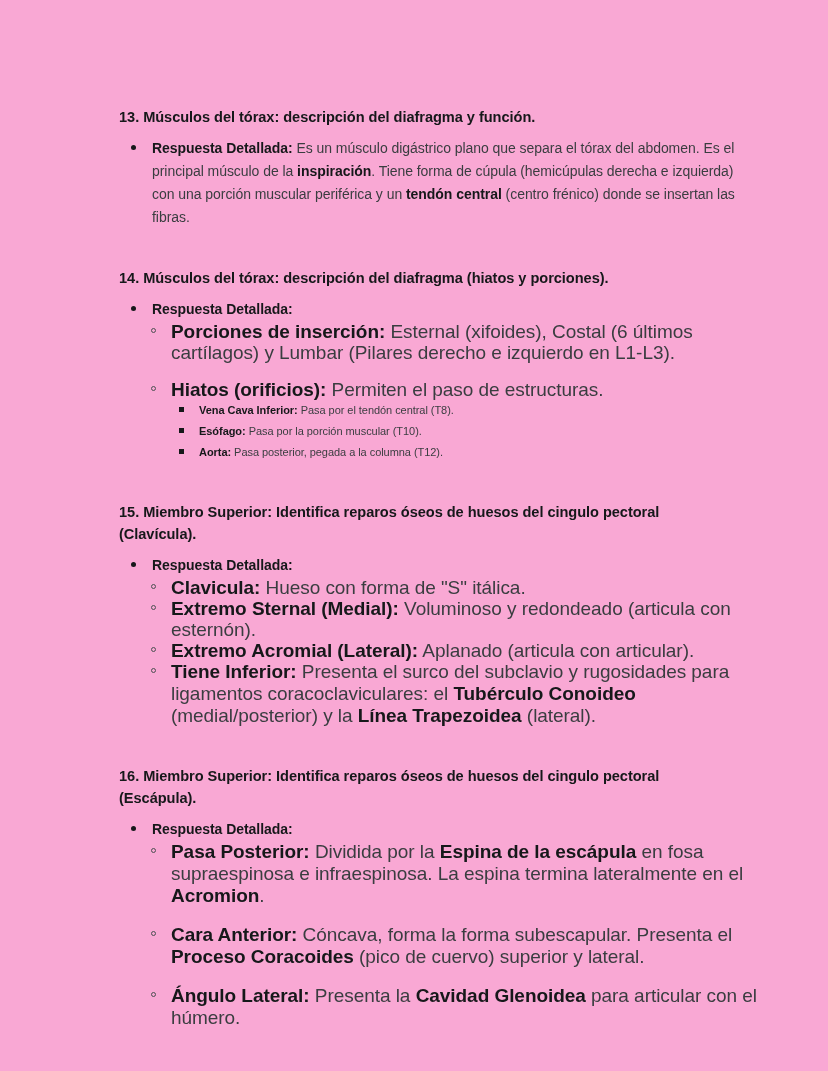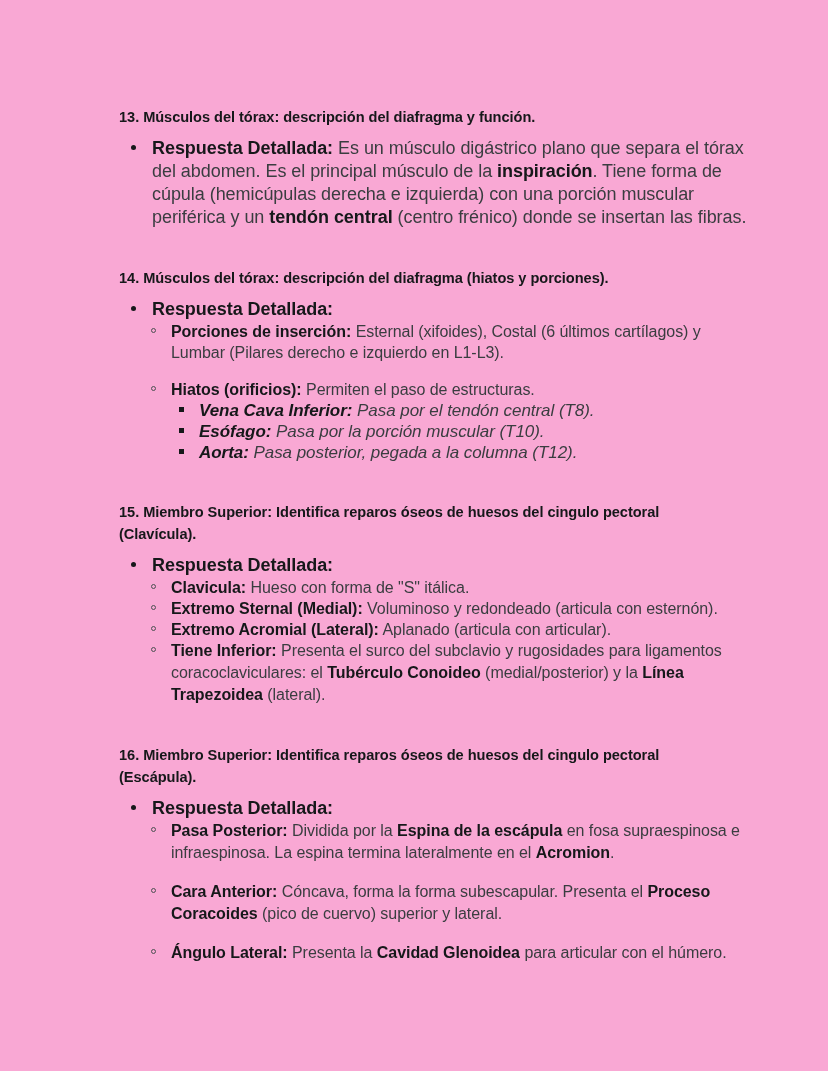--- a/index.html
+++ b/index.html
@@ -55,21 +55,21 @@
   .lvl1 > .marker {
     position: absolute;
     left: 12px;
     top: 8px;
     width: 5px;
     height: 5px;
     border-radius: 50%;
     background: #16181a;
   }
   .lvl1 > .line {
-    font-size: 18px;
+    font-size: 14px;
     line-height: 23px;
     color: #3a3d40;
     letter-spacing: -0.05px;
     text-align: left;
   }
 
   
   .lvl2-list {
     margin: 0;
     padding: 0;
@@ -84,21 +84,21 @@
     left: 6px;
     top: 7px;
     width: 5px;
     height: 5px;
     border-radius: 50%;
     border: 1px solid #4d5053;
     background: transparent;
     box-sizing: border-box;
   }
   .lvl2 > .line {
-    font-size: 16px;
+    font-size: 19px;
     line-height: 21px;
     color: #3a3d40;
     letter-spacing: -0.05px;
   }
   .lvl2.loose > .line {
     line-height: 22px;
   }
   .lvl2.gap-top {
     margin-top: 16px;
   }
@@ -118,25 +118,24 @@
   }
   .lvl3 > .marker {
     position: absolute;
     left: 7px;
     top: 7px;
     width: 5px;
     height: 5px;
     background: #16181a;
   }
   .lvl3 > .line {
-    font-size: 17px;
+    font-size: 11px;
     line-height: 21px;
     color: #3a3d40;
     letter-spacing: -0.05px;
-    font-style: italic;
   }
 
   
   .indent-l2 { margin-left: 26px; }
   .indent-l3 { margin-left: 27px; }
 
   b, .b {
     font-weight: bold;
     color: #16181a;
   }

